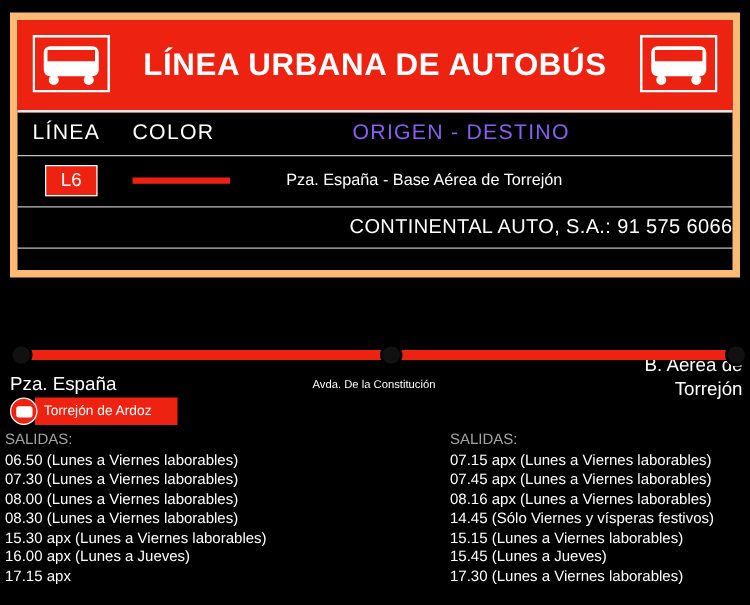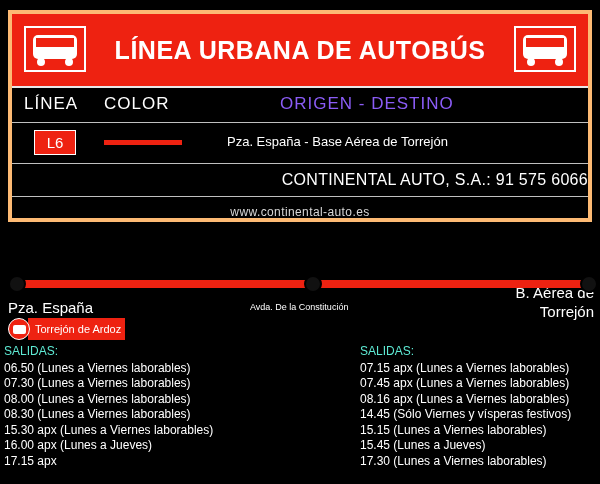--- a/index.html
+++ b/index.html
@@ -19,21 +19,21 @@
     background: #000000;
   }
 
   
   .header-card {
     position: absolute;
     left: 8px;
     top: 10px;
     width: 584px;
     height: 212px;
-    border: 4px solid #fdba74;
+    border: 6px solid #fdba74;
     box-sizing: border-box;
     background: #000000;
   }
 
   .title-band {
     position: relative;
     height: 72px;
     background: #ee2211;
     border-bottom: 2px solid #e8e8e8;
     display: flex;
@@ -220,40 +220,40 @@
     left: 4px; top: 6px;
     width: 13px; height: 9px;
     background: #ffffff;
     border-radius: 2px;
   }
   .tag-label {
     margin-left: -2px;
     background: #ee2211;
     color: #ffffff;
     font-size: 11px;
-    padding: 3px 4px 3px 7px;
+    padding: 3px 21px 3px 7px;
     height: 22px;
     box-sizing: border-box;
     line-height: 16px;
     white-space: nowrap;
   }
 
   
   .sched {
     position: absolute;
     top: 344px;
     color: #ffffff;
     font-size: 12px;
     line-height: 15.5px;
   }
   .sched.left-col { left: 4px; }
   .sched.right-col { left: 360px; }
   .sched-title {
     font-size: 12px;
-    color: #5eead4;
+    color: #a3a3a3;
     margin-bottom: 1px;
   }
   .sched-row { white-space: nowrap; }
 </style>
 </head>
 <body>
 
 <div id="page">
 
   <div class="header-card">
@@ -287,23 +287,20 @@
     <div class="line-row">
       <div class="line-badge">L6</div>
       <div class="color-swatch"></div>
       <div class="route-text">Pza. España - Base Aérea de Torrejón</div>
     </div>
 
     <div class="operator-row">
       <div class="operator-text">CONTINENTAL AUTO, S.A.: 91 575 6066</div>
     </div>
 
-    <div class="web-row">
-      <div class="web-text">www.continental-auto.es</div>
-    </div>
   </div>
 
   <div class="diagram">
     <div class="stop-label start">Pza. España</div>
     <div class="stop-label mid">Avda. De la Constitución</div>
     <div class="stop-label end">
       <div>B. Aérea de</div>
       <div>Torrejón</div>
     </div>
     <div class="route-bar"></div>

